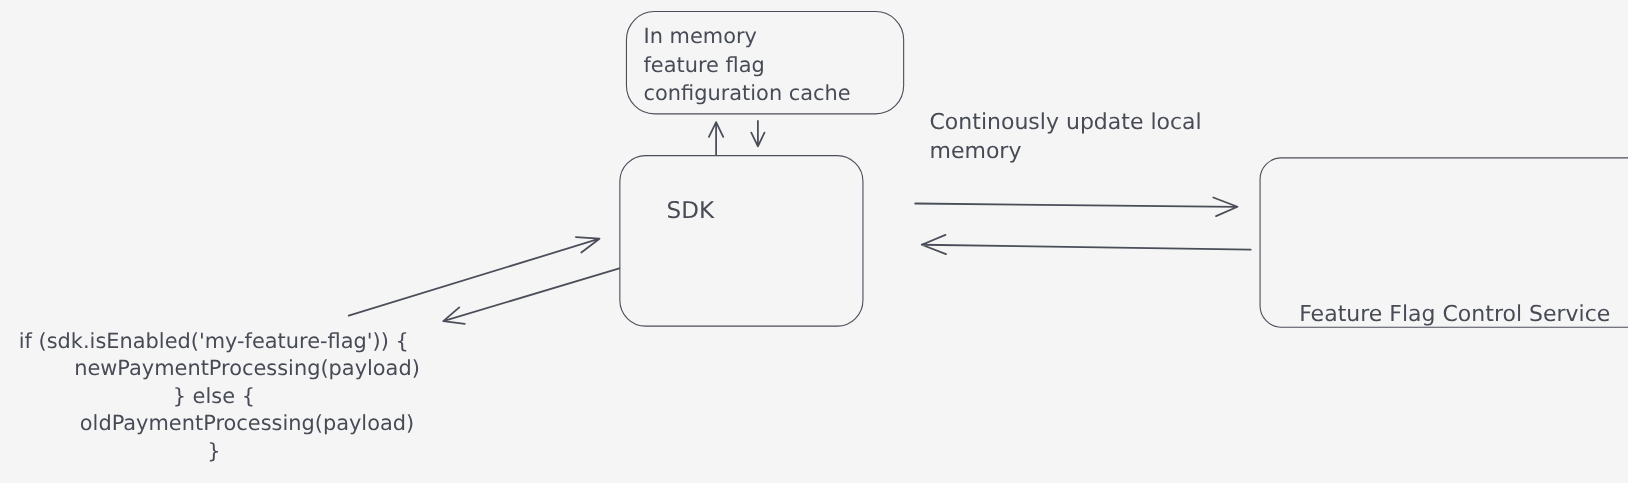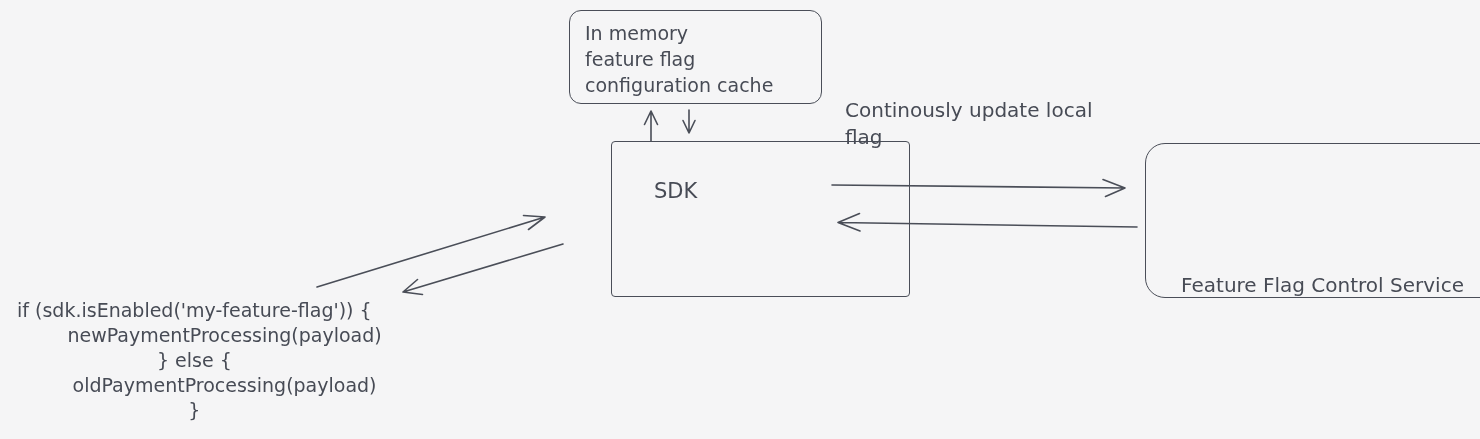--- a/index.html
+++ b/index.html
@@ -21,30 +21,29 @@
     border: 1.6px solid #4a4e58;
     background: transparent;
   }
   .node-label {
     color: #474b55;
     white-space: pre-line;
   }
   #cache-node {
     left: 569px; top: 10px;
     width: 253px; height: 94px;
-    border-radius: 12px;
+    border-radius: 26px;
     padding: 9px 10px 0 15px;
     font-size: 19px;
     line-height: 26px;
   }
   #sdk-node {
     left: 563px; top: 141px;
-    width: 299px; height: 156px;
-    border-radius: 4px;
-    margin-left: 48px;
+    width: 222px; height: 156px;
+    border-radius: 24px;
   }
   #sdk-node .node-label {
     position: absolute;
     left: 42px; top: 37px;
     font-size: 21px;
   }
   #service-node {
     left: 1145px; top: 143px;
     width: 355px; height: 155px;
     border-radius: 20px;
@@ -104,21 +103,21 @@
 
   <div class="node" id="sdk-node">
     <div class="node-label">SDK</div>
   </div>
 
   <div class="node" id="service-node">
     <div class="node-label">Feature Flag Control Service</div>
   </div>
 
   <div class="edge-label">Continously update local
-flag</div>
+memory</div>
 
   <div class="code-snippet">if (sdk.isEnabled('my-feature-flag')) {
           newPaymentProcessing(payload)
 } else {
           oldPaymentProcessing(payload)
 }</div>
 
 </div>
 
 </body></html>

